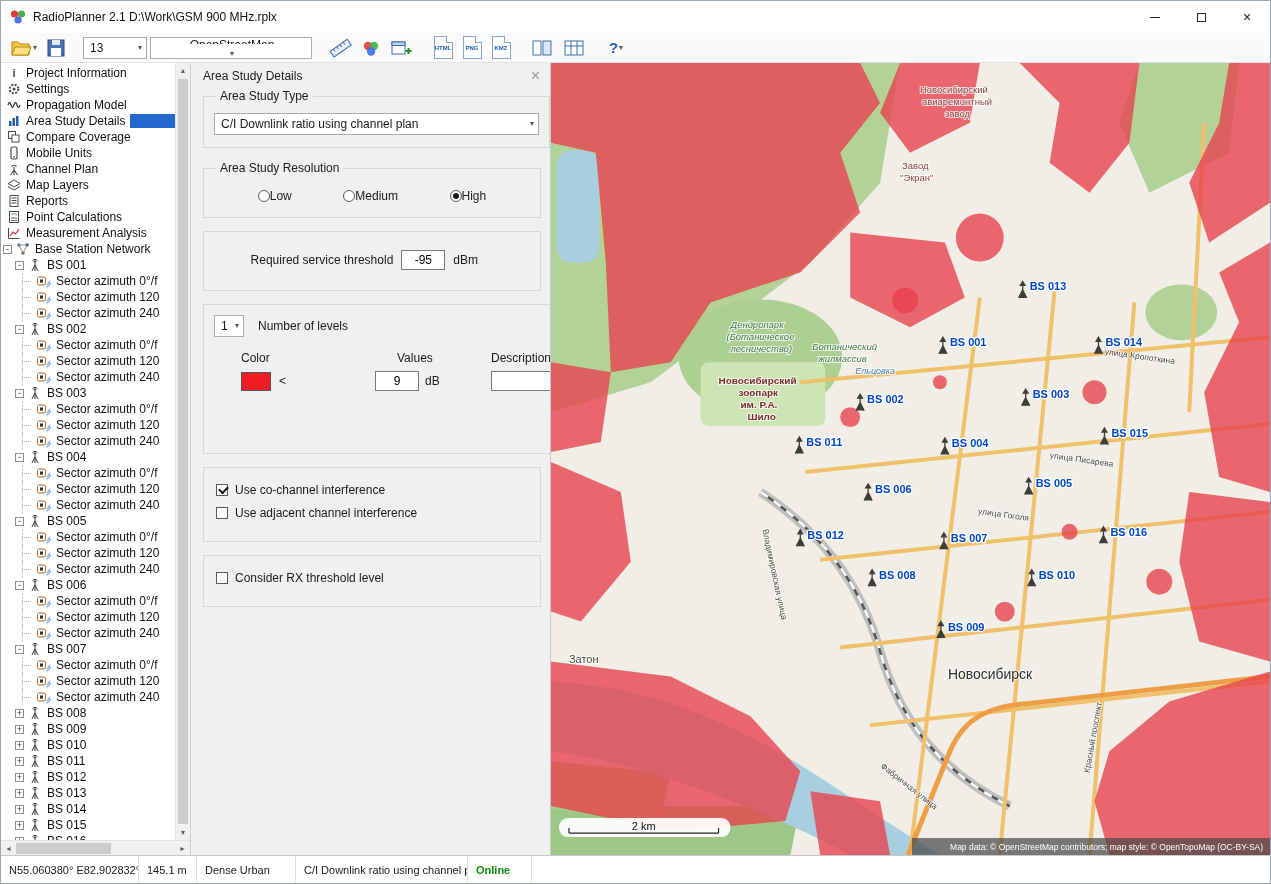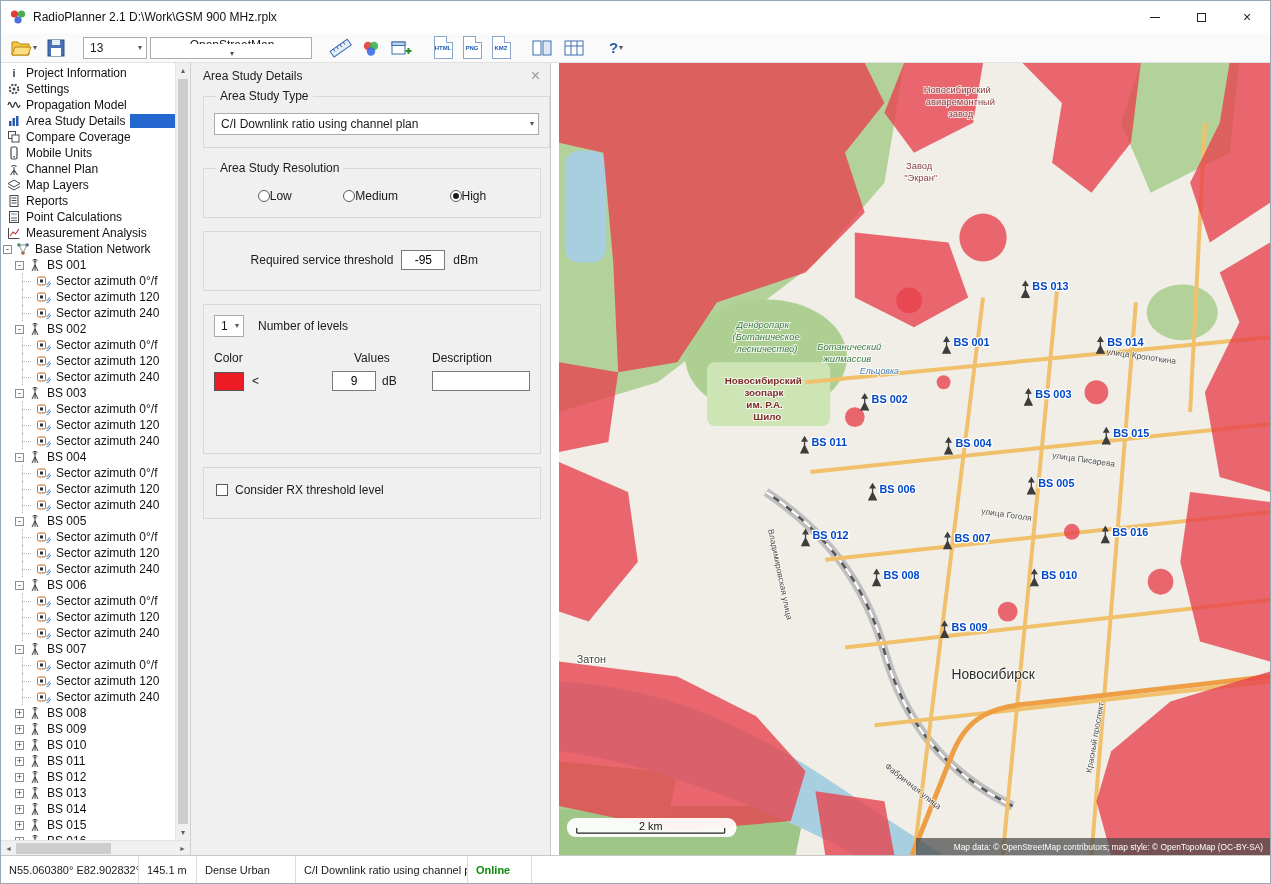--- a/index.html
+++ b/index.html
@@ -79,35 +79,35 @@
   .radio { display:flex; align-items:center; gap:0; }
   .rdot { width:12px; height:12px; border:1px solid #5a5a5a; border-radius:50%; background:#fff; flex:0 0 12px; }
   .radio.checked .rdot { display:flex; align-items:center; justify-content:center; }
   .radio.checked .rdot::after { content:""; width:6px; height:6px; border-radius:50%; background:#1a1a1a; }
   .thresh-row { display:flex; align-items:center; justify-content:flex-end; gap:8px; padding:8px 52px 8px 0; }
   .tinput { width:44px; height:20px; border:1px solid #7a7a7a; background:#fff; text-align:center;
     font-family:"Liberation Sans",sans-serif; font-size:12px; }
   .levels-group { min-height:150px; }
   .levels-top { display:flex; align-items:center; gap:14px; margin-bottom:14px; }
   .combo-small { width:30px; }
-  .lvl-grid { display:grid; grid-template-columns:110px 92px 1fr; column-gap:8px; align-items:center; }
+  .lvl-grid { display:grid; grid-template-columns:110px 92px 1fr; column-gap:24px; align-items:center;margin-left:27px; }
   .lvl-head { font-size:12px; color:#1a1a1a; margin-bottom:6px; }
   .lvl-head.vh { margin-left:22px; }
   .swatch-cell { display:flex; align-items:center; gap:8px; }
   .swatch { width:30px; height:19px; border:1px solid #555; }
   .val-cell { display:flex; align-items:center; gap:6px; }
   .desc-input { width:100%; height:20px; border:1px solid #7a7a7a; background:#fff;
     font-family:"Liberation Sans",sans-serif; font-size:12px; }
   .check-row { display:flex; align-items:center; gap:7px; margin:5px 0 9px 2px; }
   .cbox { width:12px; height:12px; border:1px solid #5a5a5a; background:#fff; flex:0 0 12px; position:relative; }
   .check-row.checked .cbox::after { content:""; position:absolute; left:2px; top:1px; width:7px; height:4px;
     border-left:2px solid #111; border-bottom:2px solid #111; transform:rotate(-45deg); }
 
   
-  .map { flex:1; position:relative; min-width:0; background:#14b8a6;margin-left:8px; }
+  .map { flex:1; position:relative; min-width:0; background:#14b8a6; }
   .map svg.mapcanvas { position:absolute; inset:0; width:100%; height:100%; }
   svg text { font-family:"Liberation Sans", sans-serif; }
   .bs-label { font-size:11px; font-weight:bold; fill:#0047c8; stroke:#ffffff; stroke-width:2.6px; paint-order:stroke; }
   .bs-ant { stroke:#3d3d3d; stroke-width:1.3; fill:#3d3d3d; }
   .ml { paint-order:stroke; stroke:#ffffff; stroke-opacity:.75; stroke-width:2px; }
   .poi-red { fill:#8a4545; font-size:9.5px; }
   .poi-green { fill:#3f7d46; font-size:9.5px; font-style:italic; }
   .poi-dark { fill:#7c2b2b; font-weight:bold; font-size:10px; }
   .water-label { fill:#4a7fb5; font-style:italic; font-size:9px; }
   .city { font-size:14px; fill:#2d2d2d; }
@@ -689,20 +689,30 @@
           <div class="val-cell">
             <input class="tinput" value="9" style="">
             <span>dB</span>
           </div>
           <div>
             <input class="desc-input" value="" style="">
           </div>
         </div>
       </fieldset>
 
+      <fieldset class="group">
+        <label class="check-row checked">
+          <span class="cbox"></span>
+          <span>Use co-channel interference</span>
+        </label>
+        <label class="check-row">
+          <span class="cbox"></span>
+          <span>Use adjacent channel interference</span>
+        </label>
+      </fieldset>
 
       <fieldset class="group">
         <label class="check-row">
           <span class="cbox"></span>
           <span>Consider RX threshold level</span>
         </label>
       </fieldset>
     </div>
 
     <div class="map">

